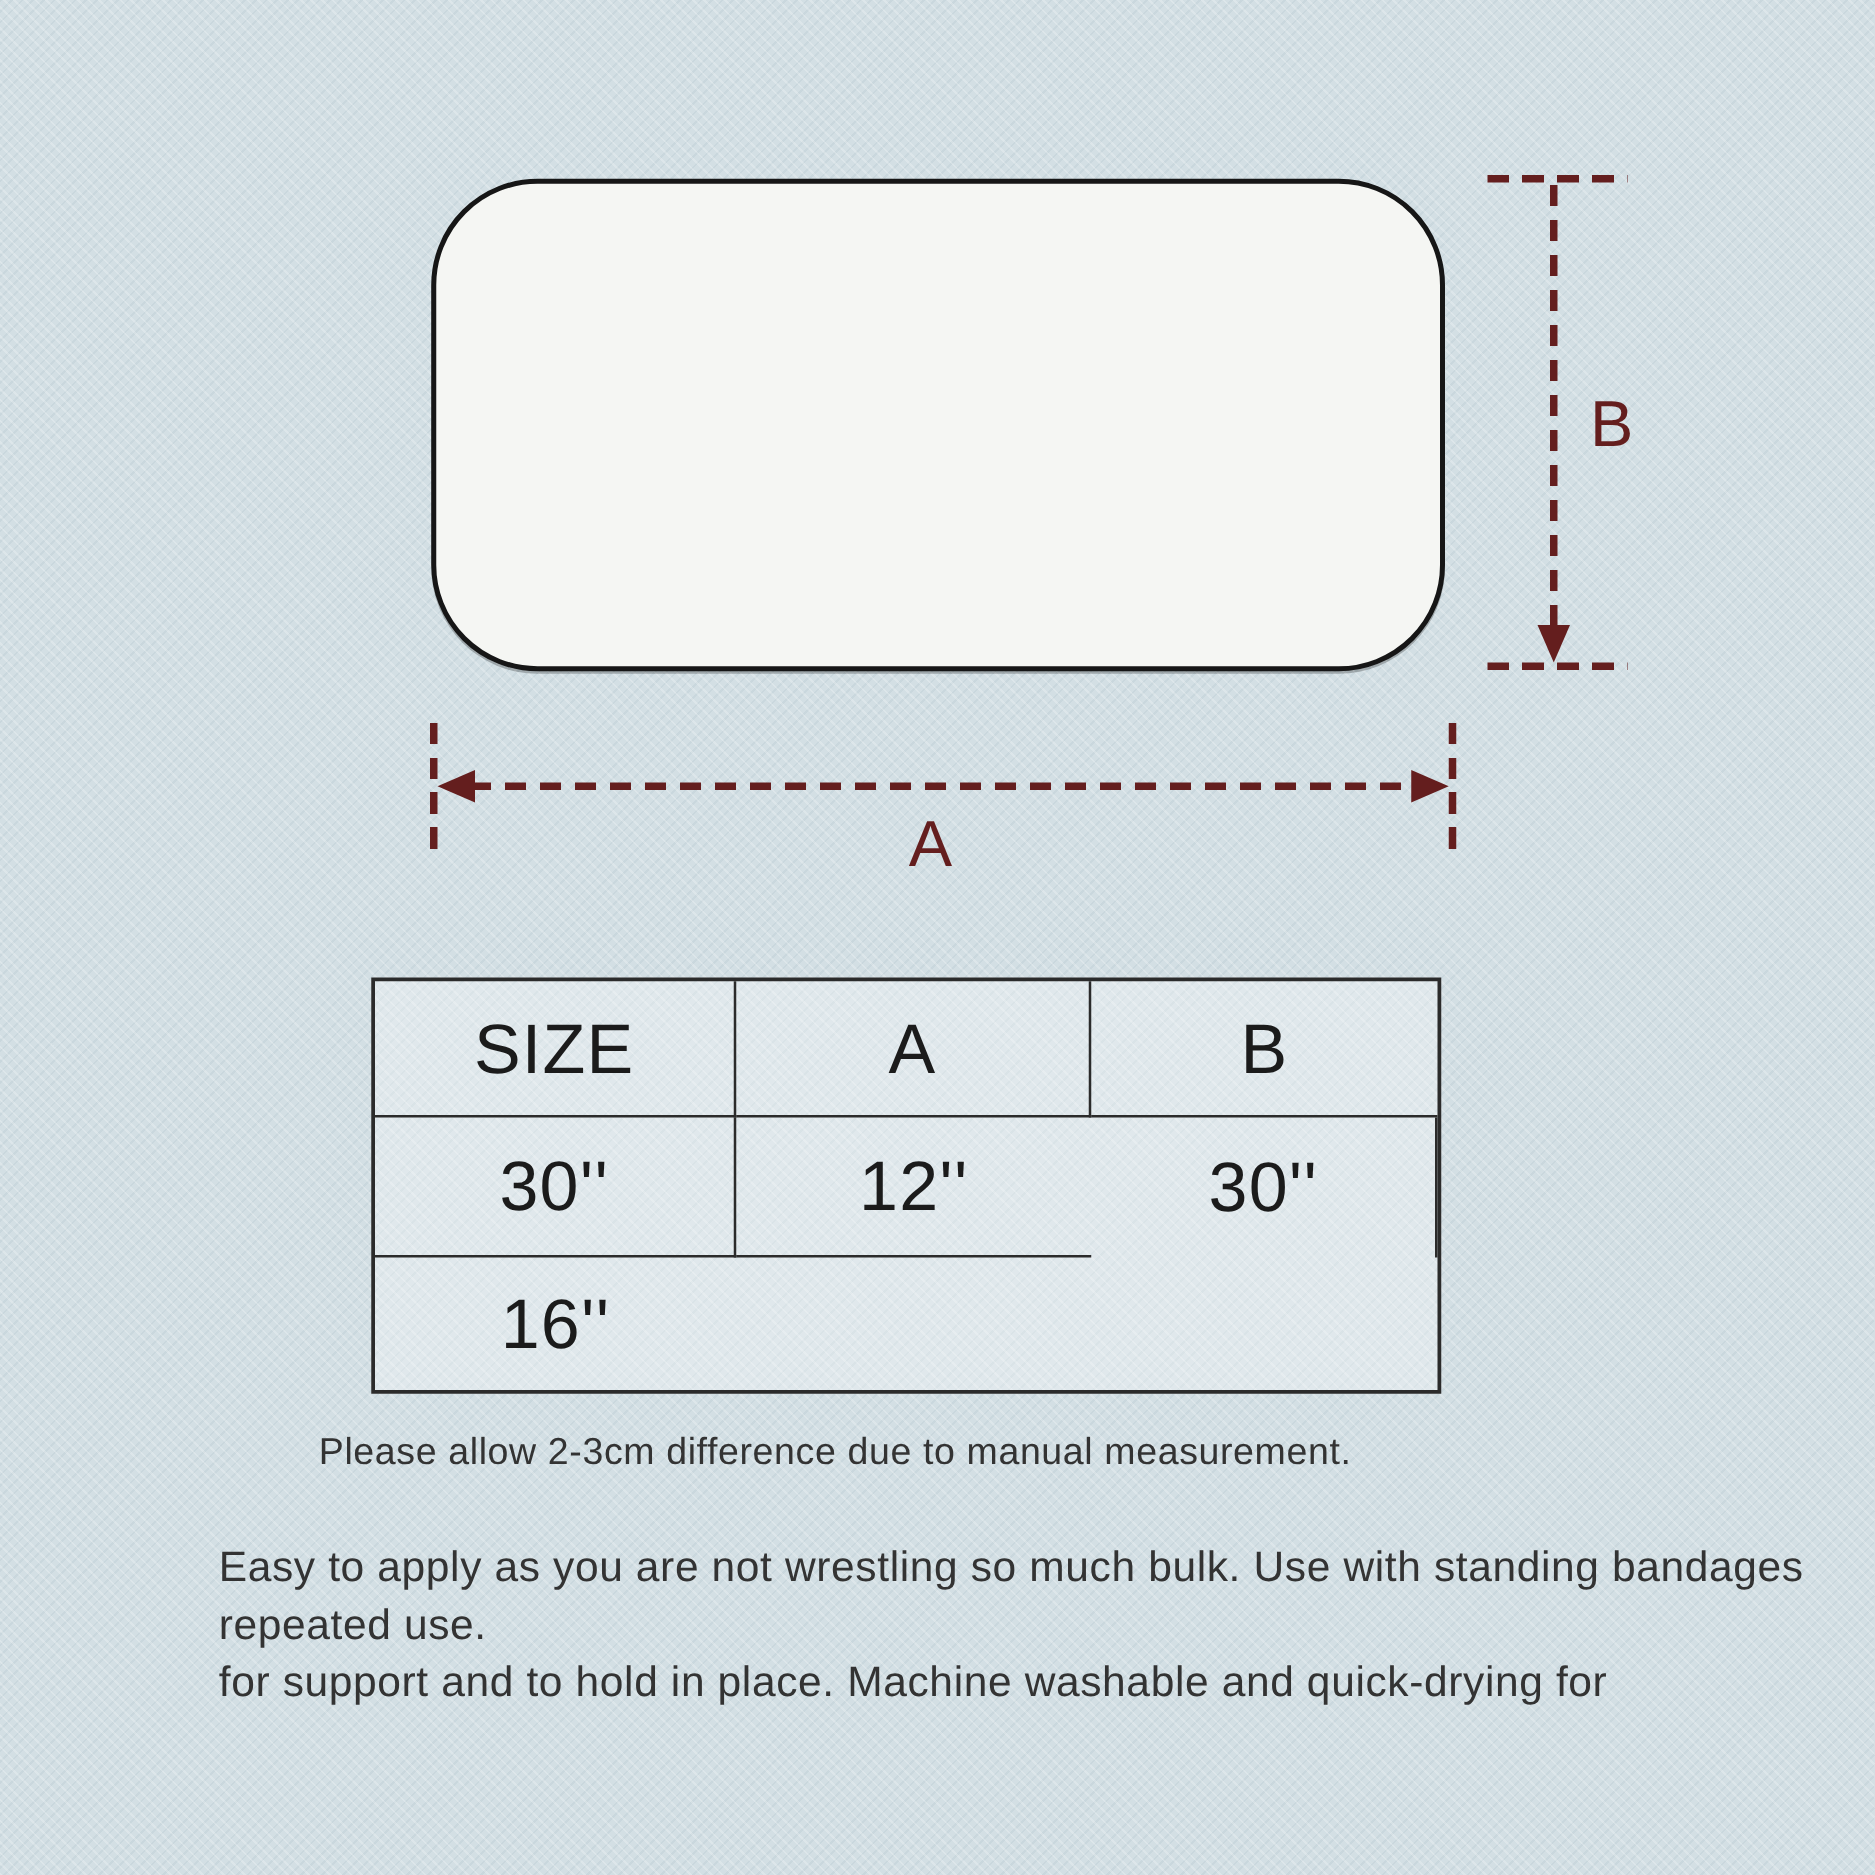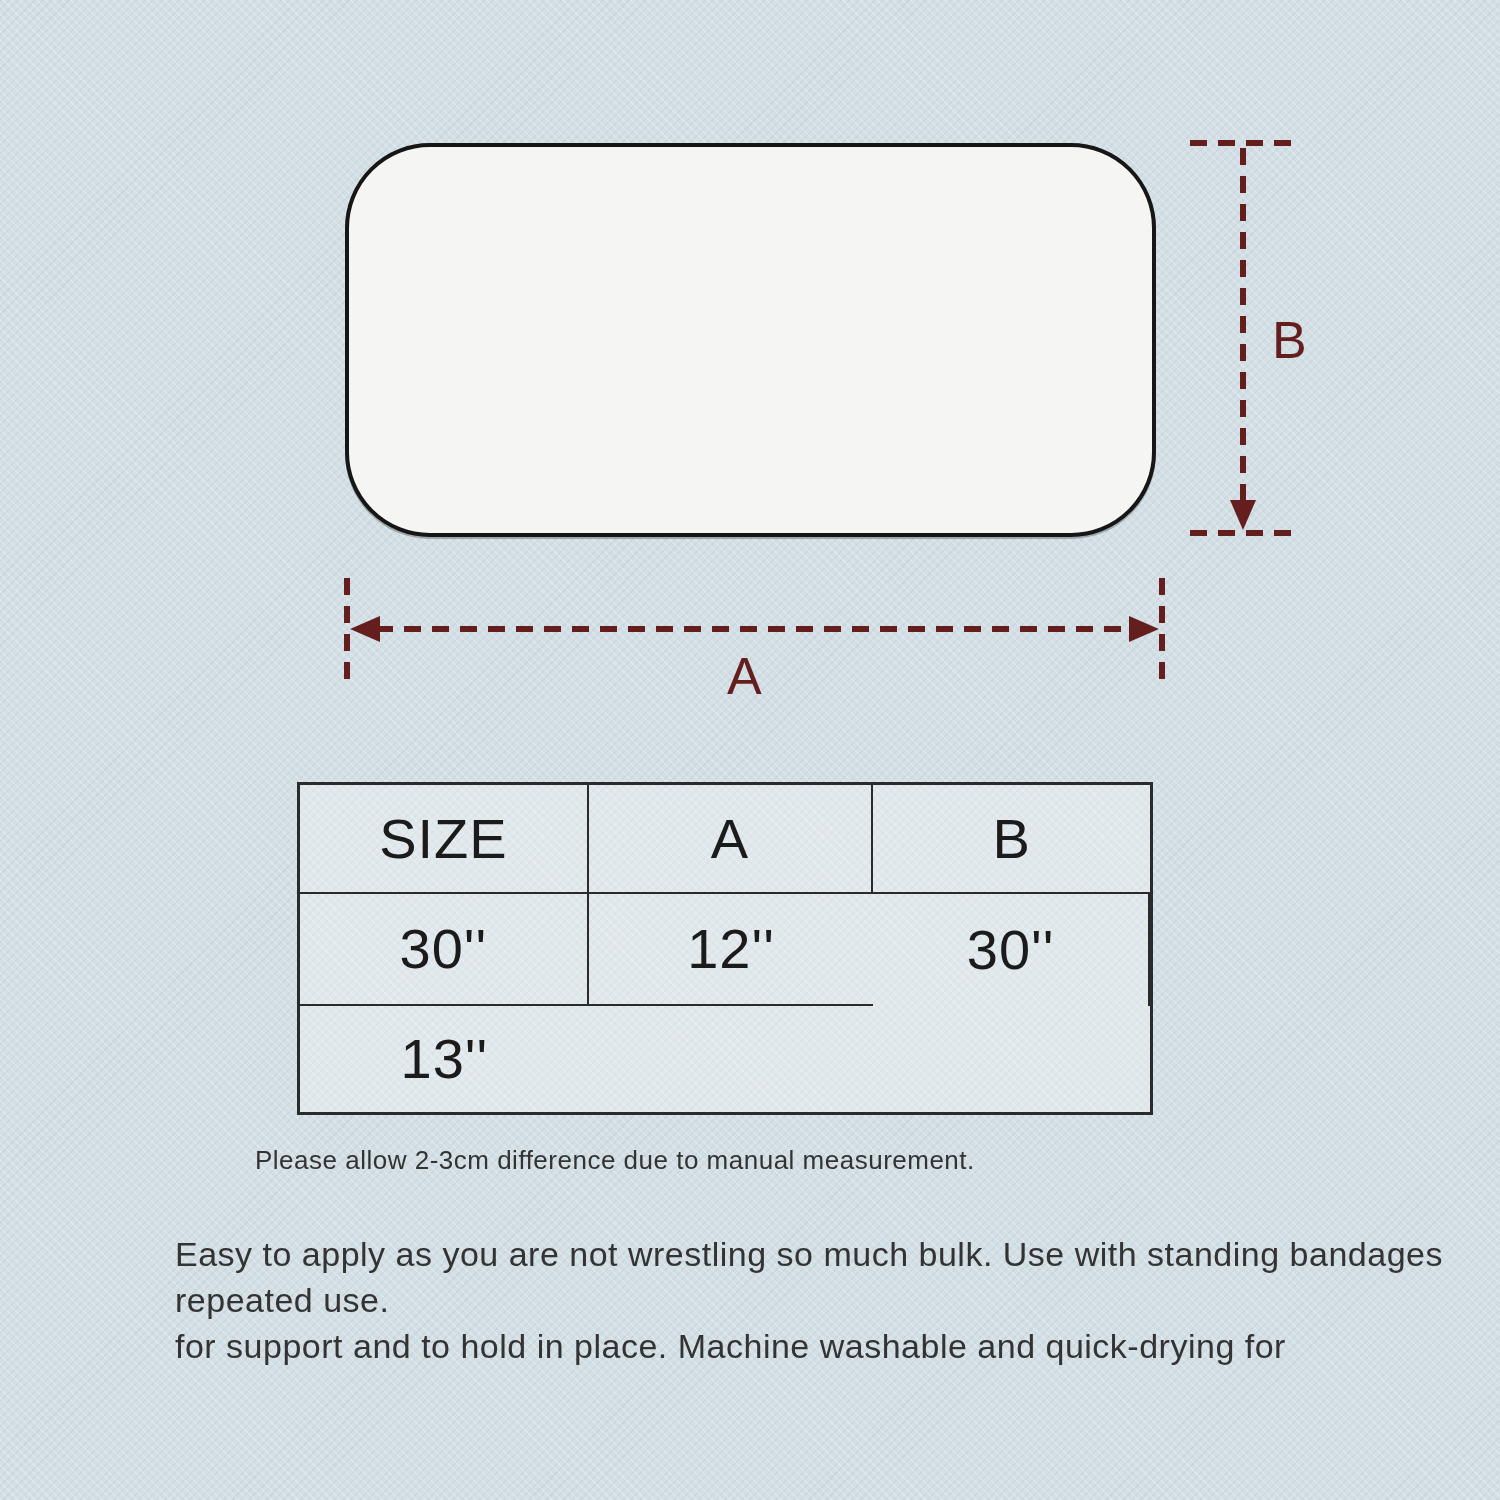--- a/index.html
+++ b/index.html
@@ -75,21 +75,21 @@
     border-right:2px solid var(--tbl-border);
     border-bottom:2px solid var(--tbl-border);
     display:flex;align-items:center;justify-content:center;
     font-size:56px;color:var(--tbl-text);
     letter-spacing:1px;
   }
   .cell.col-last{border-right:none;}
   .cell.row-last{border-bottom:none;}
   .note{
     position:absolute;left:255px;top:1145px;
-    font-size:26px;color:var(--txt);letter-spacing:0.5px;
+    font-size:30px;color:var(--txt);letter-spacing:0.5px;
     white-space:nowrap;
   }
   .description{
     position:absolute;left:175px;top:1231px;width:1280px;
     font-size:34px;line-height:46px;color:var(--txt);letter-spacing:0.5px;
   }
 </style>
 </head>
 <body>
 
@@ -112,21 +112,21 @@
 
   <div class="size-table">
     <div class="cell">SIZE</div>
     <div class="cell">A</div>
     <div class="cell col-last">B</div>
 
     <div class="cell">30''</div>
     <div class="cell col-last">12''</div>
 
     <div class="cell row-last">30''</div>
-    <div class="cell row-last col-last">13''</div>
+    <div class="cell row-last col-last">16''</div>
   </div>
 
   <div class="note">Please allow 2-3cm difference due to manual measurement.</div>
 
   <div class="description">
     <div>Easy to apply as you are not wrestling so much bulk. Use with standing bandages</div>
     <div>repeated use.</div>
     <div>for support and to hold in place. Machine washable and quick-drying for</div>
   </div>
 

